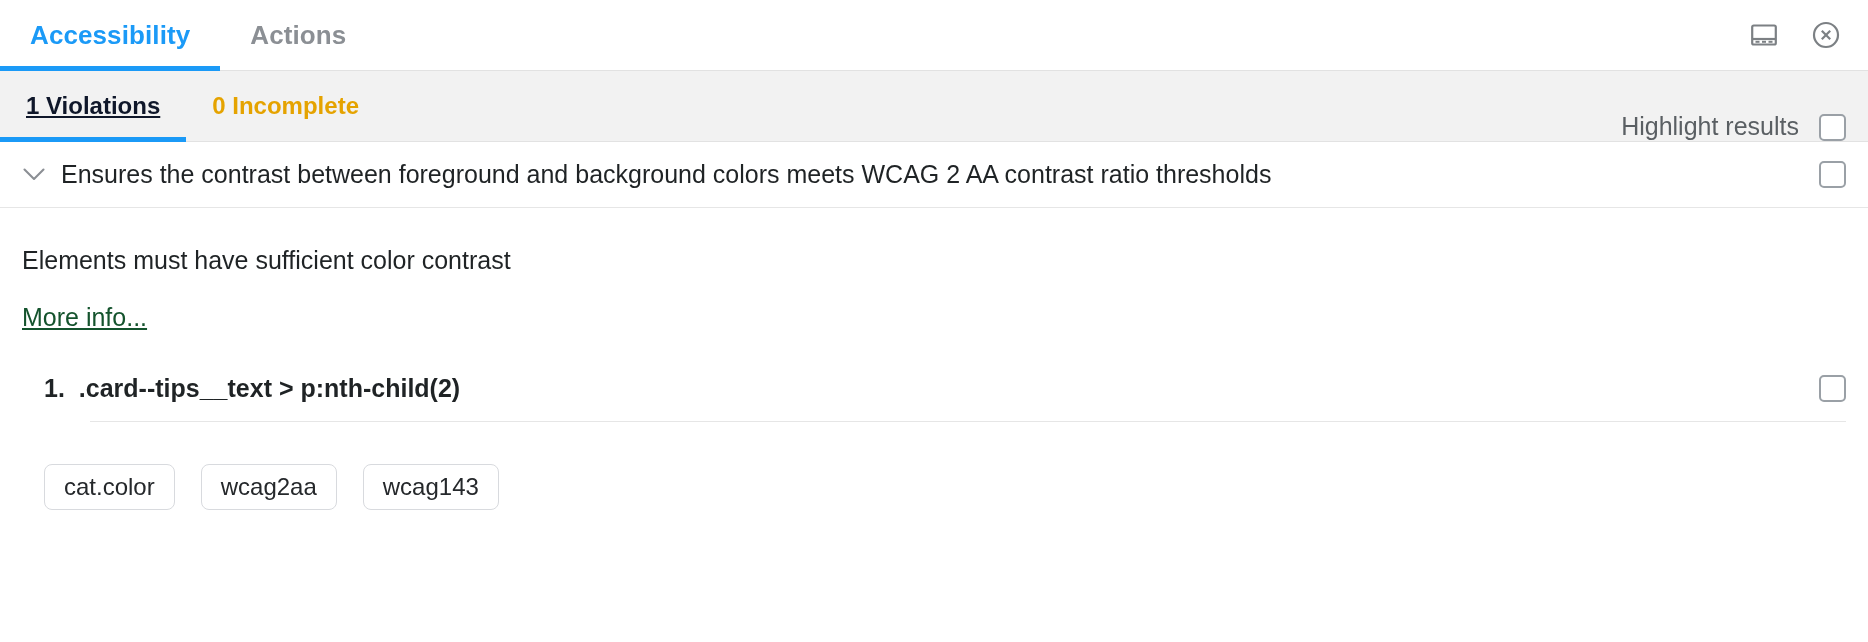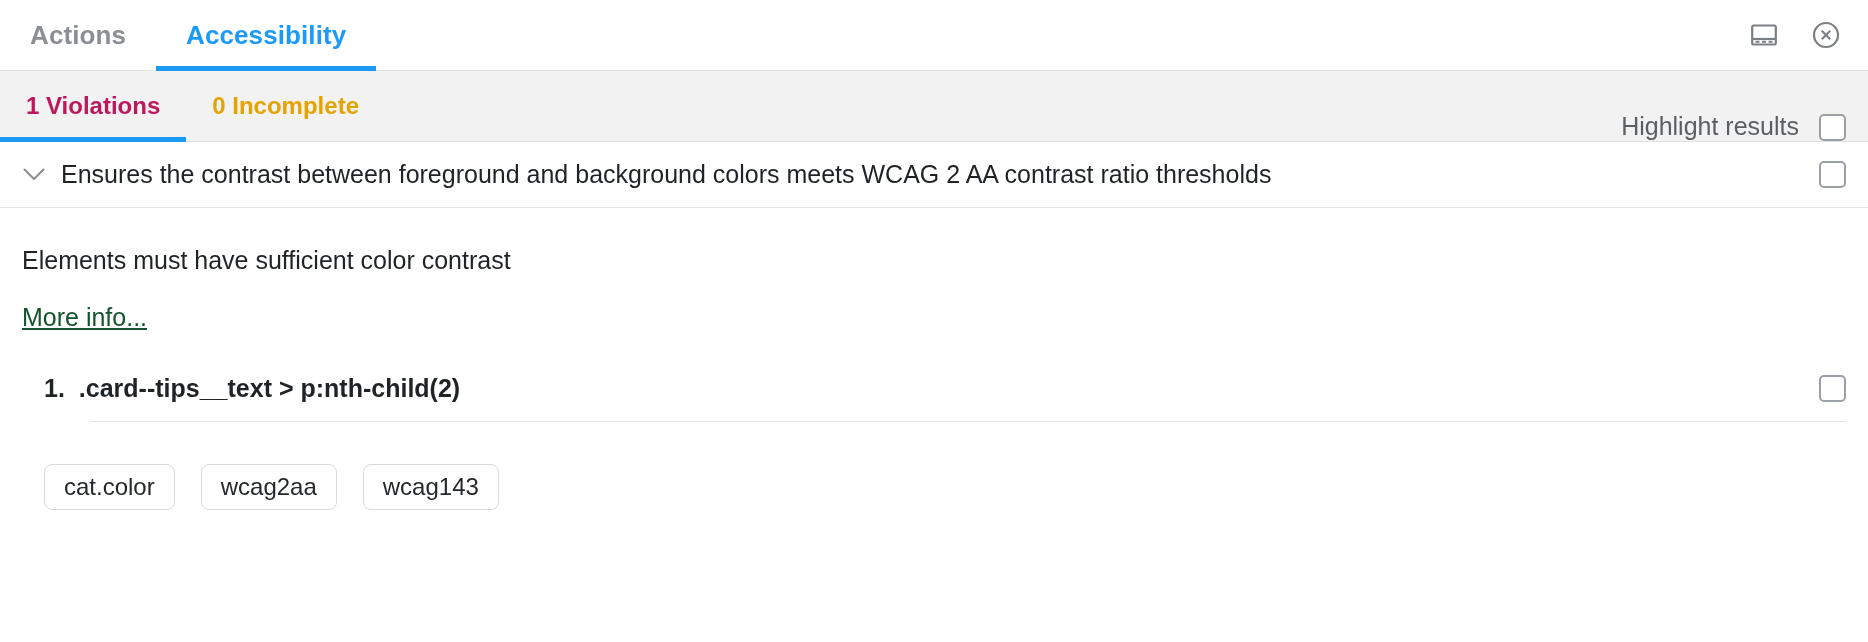--- a/index.html
+++ b/index.html
@@ -82,21 +82,21 @@
     align-items: center;
     padding: 0 26px;
     font-size: 24px;
     font-weight: 700;
     cursor: pointer;
     position: relative;
     background: transparent;
     border: none;
     font-family: "Liberation Sans", sans-serif;
   }
-  .subtab.violations { color: #be185d; }
+  .subtab.violations { color: #0f172a; text-decoration: underline; }
   .subtab.passes { color: #4ab44a; }
   .subtab.incomplete { color: #e5a300; }
   .subtab.active::after {
     content: "";
     position: absolute;
     left: 0; right: 0; bottom: -1px;
     height: 5px;
     background: #1b9af7;
   }
   .highlight-wrap {
@@ -229,25 +229,25 @@
     font-family: Liberation Sans, sans-serif;
   }
 </style>
 </head>
 <body>
 
 <div class="panel">
 
   <div class="tabbar">
     <div class="tabs">
+      <button class="tab active">
+        <span>Accessibility</span>
+      </button>
       <button class="tab">
         <span>Actions</span>
-      </button>
-      <button class="tab active">
-        <span>Accessibility</span>
       </button>
     </div>
     <div class="tabbar-actions">
       <button class="icon-btn">
         <svg width="26" height="24" viewBox="0 0 26 24" fill="none" aria-hidden="true">
           <rect x="1.2" y="2.5" width="23.6" height="19" rx="1.6" stroke="#7c8084" stroke-width="2.2"></rect>
           <line x1="1.2" y1="16" x2="24.8" y2="16" stroke="#7c8084" stroke-width="2.2"></line>
           <line x1="4.5" y1="18.8" x2="8.5" y2="18.8" stroke="#7c8084" stroke-width="2"></line>
           <line x1="11" y1="18.8" x2="15" y2="18.8" stroke="#7c8084" stroke-width="2"></line>
           <line x1="17.5" y1="18.8" x2="21.5" y2="18.8" stroke="#7c8084" stroke-width="2"></line>

